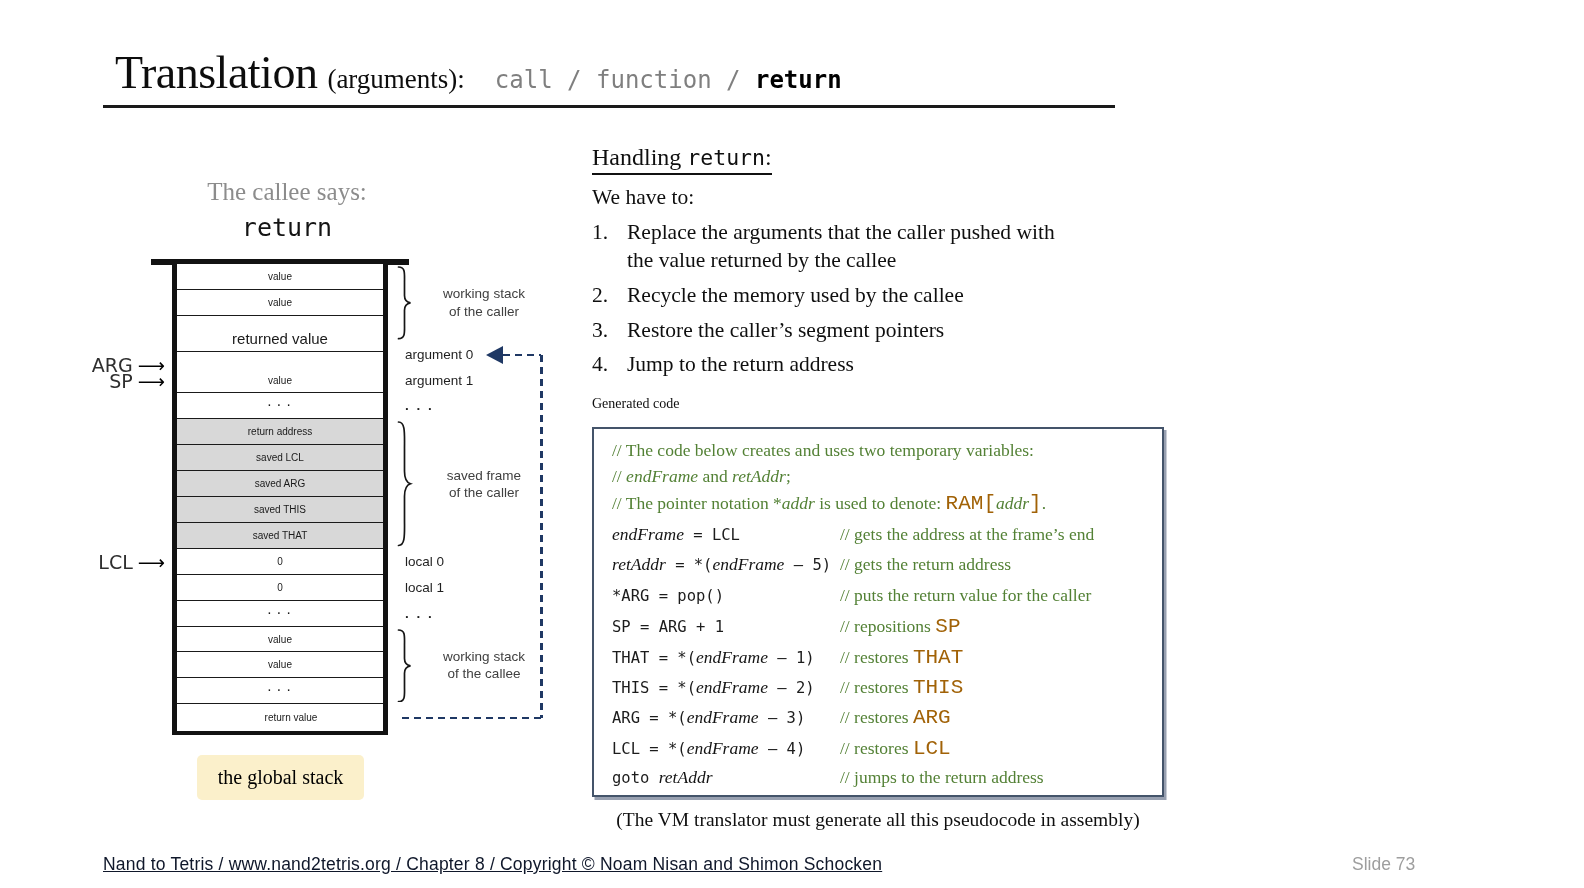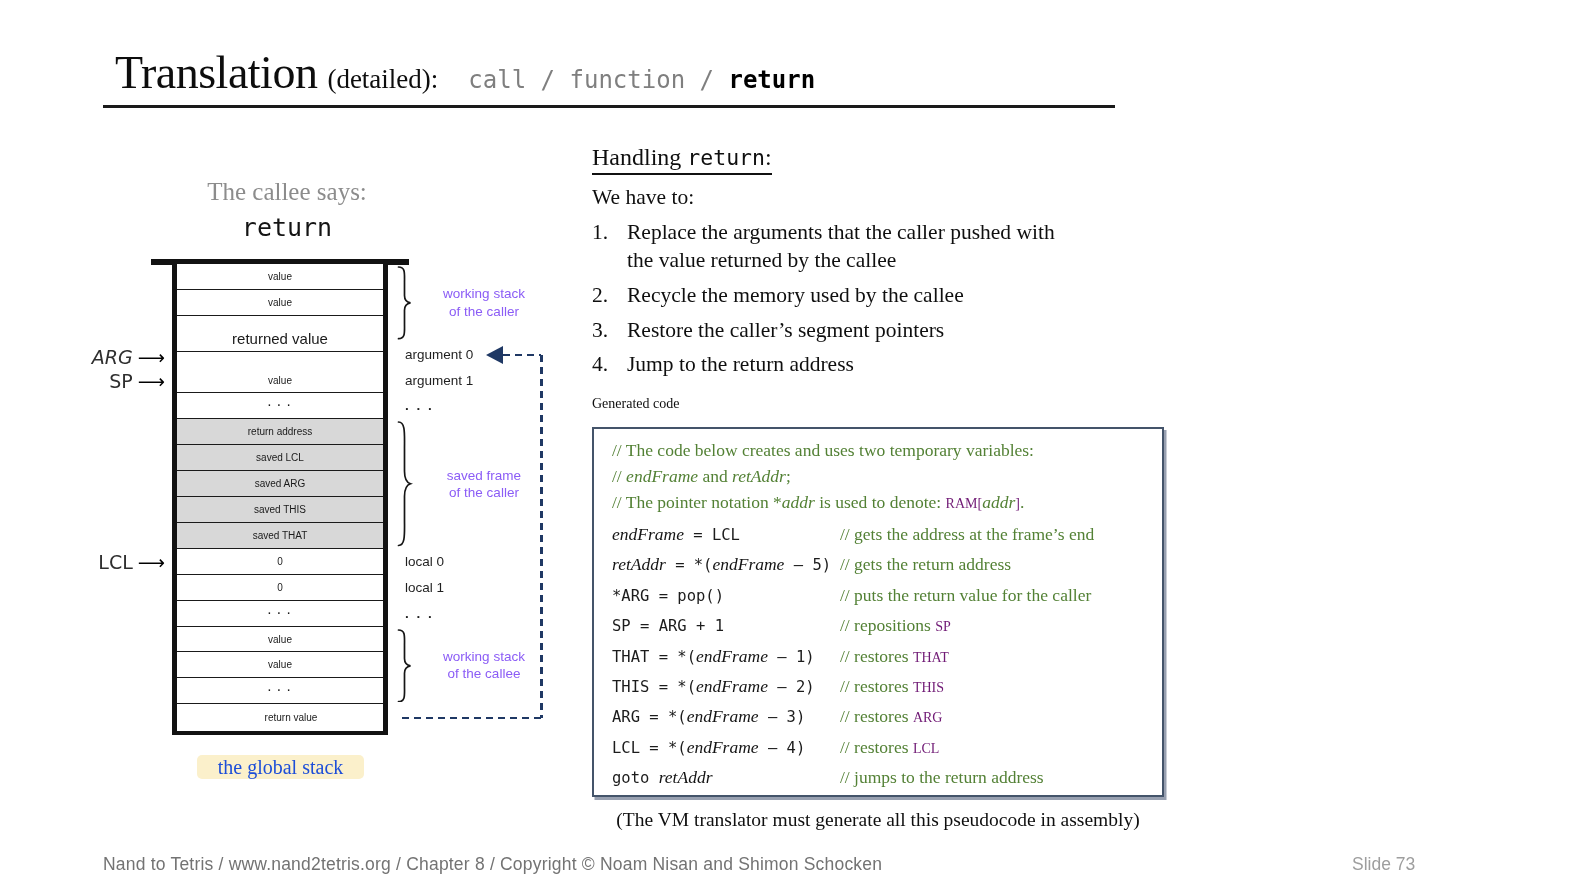--- a/index.html
+++ b/index.html
@@ -28,24 +28,24 @@
   .srow.shaded{background:#d8d8d8;}
   .srow.last{border-bottom:none;}
   .srow.big{font-size:15px;}
   .srow.dots span{font-weight:bold;letter-spacing:2px;transform:translateY(-3px);display:inline-block;}
   .pointer{position:absolute;left:60px;width:105px;text-align:right;font-size:19px;color:#2f2f2f;
            font-family:"DejaVu Sans","Liberation Sans",sans-serif;white-space:nowrap;line-height:24px;}
   .pointer .arr{color:#000;margin-left:5px;}
   .rlabel{position:absolute;left:405px;font-size:13.5px;color:#1f1f1f;white-space:nowrap;line-height:18px;}
   .rlabel.dots{font-weight:bold;letter-spacing:2px;}
   .brace-svg{position:absolute;left:397px;}
-  .brace-label{position:absolute;width:112px;text-align:center;font-size:13.5px;color:#8b5cf6;line-height:17.5px;}
-  .gstack{position:absolute;left:197px;top:755px;width:167px;height:24px;background:#fbf0cb;border-radius:5px;
+  .brace-label{position:absolute;width:112px;text-align:center;font-size:13.5px;color:#404040;line-height:17.5px;}
+  .gstack{position:absolute;left:197px;top:755px;width:167px;height:45px;background:#fbf0cb;border-radius:5px;
           display:flex;align-items:center;justify-content:center;
-          font-family:"Liberation Serif",serif;font-size:20px;color:#1d4ed8;}
+          font-family:"Liberation Serif",serif;font-size:20px;color:#000000;}
 
   
   .dash-h{position:absolute;height:2.5px;background:repeating-linear-gradient(to right,#1f3864 0 7px,transparent 7px 12px);}
   .dash-v{position:absolute;width:2.5px;background:repeating-linear-gradient(to bottom,#1f3864 0 7px,transparent 7px 12px);}
   .tri-left{position:absolute;width:0;height:0;border-top:9px solid transparent;border-bottom:9px solid transparent;
             border-right:17px solid #1f3864;}
 
   
   .h-heading{position:absolute;left:592px;top:144px;border-bottom:2px solid #111;padding-bottom:2px;white-space:pre;}
   .h-heading .hs{font-family:"Liberation Serif",serif;font-size:24px;color:#0f0f0f;}
@@ -60,36 +60,36 @@
   .code-box{position:absolute;left:592px;top:427px;width:572px;height:370px;box-sizing:border-box;
             border:2px solid #44546a;background:#fff;box-shadow:2.5px 3px 0 0 #98a0b0;padding:11px 0 0 18px;}
   .cline{height:26px;white-space:nowrap;}
   .codelines{margin-top:6px;}
   .codeline{height:30.4px;display:flex;align-items:baseline;white-space:nowrap;}
   .code-col{width:228px;flex:none;white-space:nowrap;}
   .sg-m{font-family:"DejaVu Sans Mono","Liberation Mono",monospace;font-size:15.5px;color:#1c1c1c;}
   .sg-i{font-family:"Liberation Serif",serif;font-style:italic;font-size:17.5px;color:#141414;}
   .sg-c{font-family:"Liberation Serif",serif;font-size:17.5px;color:#538135;}
   .sg-ci{font-family:"Liberation Serif",serif;font-style:italic;font-size:17.5px;color:#538135;}
-  .sg-cm{font-family:Liberation Serif, serif;font-size:14px;color:#701a75;}
+  .sg-cm{font-family:Liberation Mono, monospace;font-size:21px;color:#a16207;}
   .caption{position:absolute;left:592px;top:809px;width:572px;text-align:center;
            font-family:"Liberation Serif",serif;font-size:19.5px;color:#0f0f0f;}
 
   
-  .footer-left{position:absolute;left:103px;top:854px;font-size:17.5px;color:#737373;letter-spacing:0.2px;}
+  .footer-left{position:absolute;left:103px;top:854px;font-size:17.5px;color:#0f172a;letter-spacing:0.2px;text-decoration:underline;}
   .footer-right{position:absolute;left:1352px;top:854px;font-size:17.5px;color:#9e9e9e;}
 </style>
 </head>
 <body>
 
 <div id="page">
 
   <div class="title-row">
     <span class="title-main">Translation</span>
-    <span class="title-sub">(detailed):</span>
+    <span class="title-sub">(arguments):</span>
     <span class="title-mono"><span>call</span><span> / </span><span>function</span><span> / </span><span class="ret">return</span></span>
   </div>
   <div class="hrule"></div>
 
   <div class="callee-says">The callee says:</div>
   <div class="callee-cmd">return</div>
   <div class="stack-topbar"></div>
   <div class="stack-body" id="stack-body">
       <div class="srow" style="top: 0px;">
         <span>value</span>
@@ -140,21 +140,21 @@
         <span>value</span>
       </div>
       <div class="srow dots" style="top: 414.4px;">
         <span>. . .</span>
       </div>
       <div class="srow last" style="top: 440.3px; padding-left: 22px;">
         <span>return value</span>
       </div>
     </div>
   <div id="stack-annot">
-      <div class="pointer" style="top: 345px; font-style: italic;"><span>ARG</span><span class="arr">⟶</span></div>
+      <div class="pointer" style="top: 353px;"><span>ARG</span><span class="arr">⟶</span></div>
       <div class="rlabel" style="top: 345.65px;">argument 0</div>
       <div class="pointer" style="top: 368.55px;"><span>SP</span><span class="arr">⟶</span></div>
       <div class="rlabel" style="top: 371.55px;">argument 1</div>
       <div class="rlabel dots" style="top: 397.45px;">. . .</div>
       <div class="pointer" style="top: 549.85px;"><span>LCL</span><span class="arr">⟶</span></div>
       <div class="rlabel" style="top: 552.85px;">local 0</div>
       <div class="rlabel" style="top: 578.75px;">local 1</div>
       <div class="rlabel dots" style="top: 604.65px;">. . .</div>
       <div class="brace-svg" style="top: 266px;"><svg width="16" height="73.69999999999999">
           <path d="M1.5,1 C8.5,1 7.5,7.369999999999999 7.5,16.214 L7.5,29.479999999999997 C7.5,33.901999999999994 9.5,36.11299999999999 13.5,36.849999999999994 C9.5,37.586999999999996 7.5,39.797999999999995 7.5,44.21999999999999 L7.5,57.48599999999999 C7.5,66.33 8.5,72.69999999999999 1.5,72.69999999999999" fill="none" stroke="#161616" stroke-width="1.7" stroke-linecap="round"></path>

